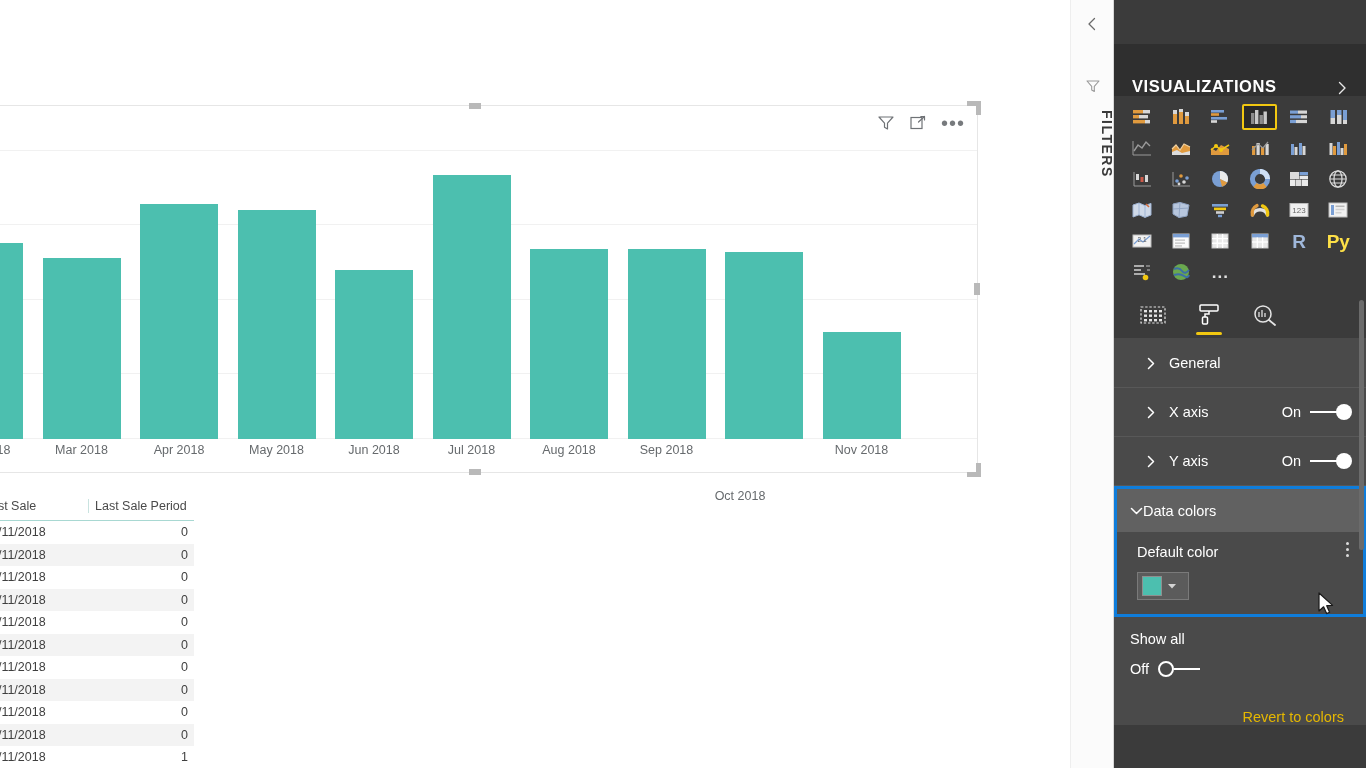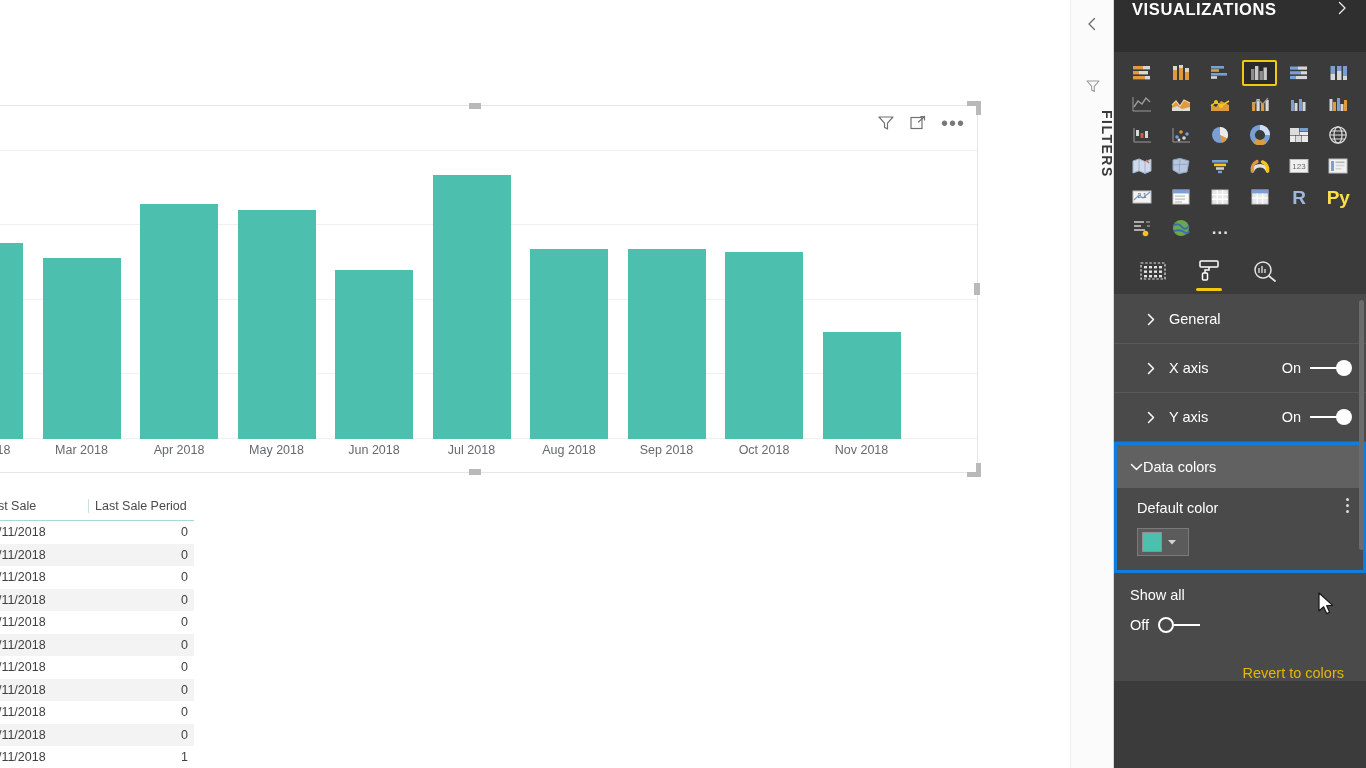--- a/index.html
+++ b/index.html
@@ -146,22 +146,23 @@
   }
 
   
   .vizpane {
     position: absolute; left: 1114px; top: 0;
     width: 252px; height: 768px;
     background: #3b3b3b;
   }
   .viz-title-bar {
     height: 52px; background: #2f2f2f;
-    display: flex; align-items: flex-start; justify-content: space-between;
+    display: flex; align-items: flex-end; justify-content: space-between;
     padding: 0 16px 0 18px;
+    margin-top: 44px;
   }
   .viz-title {
     color: #ffffff; font-size: 16.5px; font-weight: bold;
     letter-spacing: 0.6px;
   }
   .viz-expand { width: 16px; height: 16px; }
 
   .icon-grid {
     background: #3b3b3b;
     padding: 8px 10px 6px 10px;
@@ -326,21 +327,21 @@
 
       <div class="axis-labels" id="axis-labels">
           <div class="axis-label" style="left: -28px; width: 78px;">Feb 2018</div>
           <div class="axis-label" style="left: 69.5px; width: 78px;">Mar 2018</div>
           <div class="axis-label" style="left: 167px; width: 78px;">Apr 2018</div>
           <div class="axis-label" style="left: 264.5px; width: 78px;">May 2018</div>
           <div class="axis-label" style="left: 362px; width: 78px;">Jun 2018</div>
           <div class="axis-label" style="left: 459.5px; width: 78px;">Jul 2018</div>
           <div class="axis-label" style="left: 557px; width: 78px;">Aug 2018</div>
           <div class="axis-label" style="left: 654.5px; width: 78px;">Sep 2018</div>
-          <div class="axis-label" style="left: 752px; width: 78px;">Oct 2018</div>
+          <div class="axis-label" style="left: 728px; width: 78px; margin-top: 46px;">Oct 2018</div>
           <div class="axis-label" style="left: 849.5px; width: 78px;">Nov 2018</div>
         </div>
     </div>
 
     <div class="tablevis">
       <div class="tbl-head">
         <div class="th c1">Last Sale</div>
         <div class="th c2">Last Sale Period</div>
       </div>
       <div id="table-rows">

